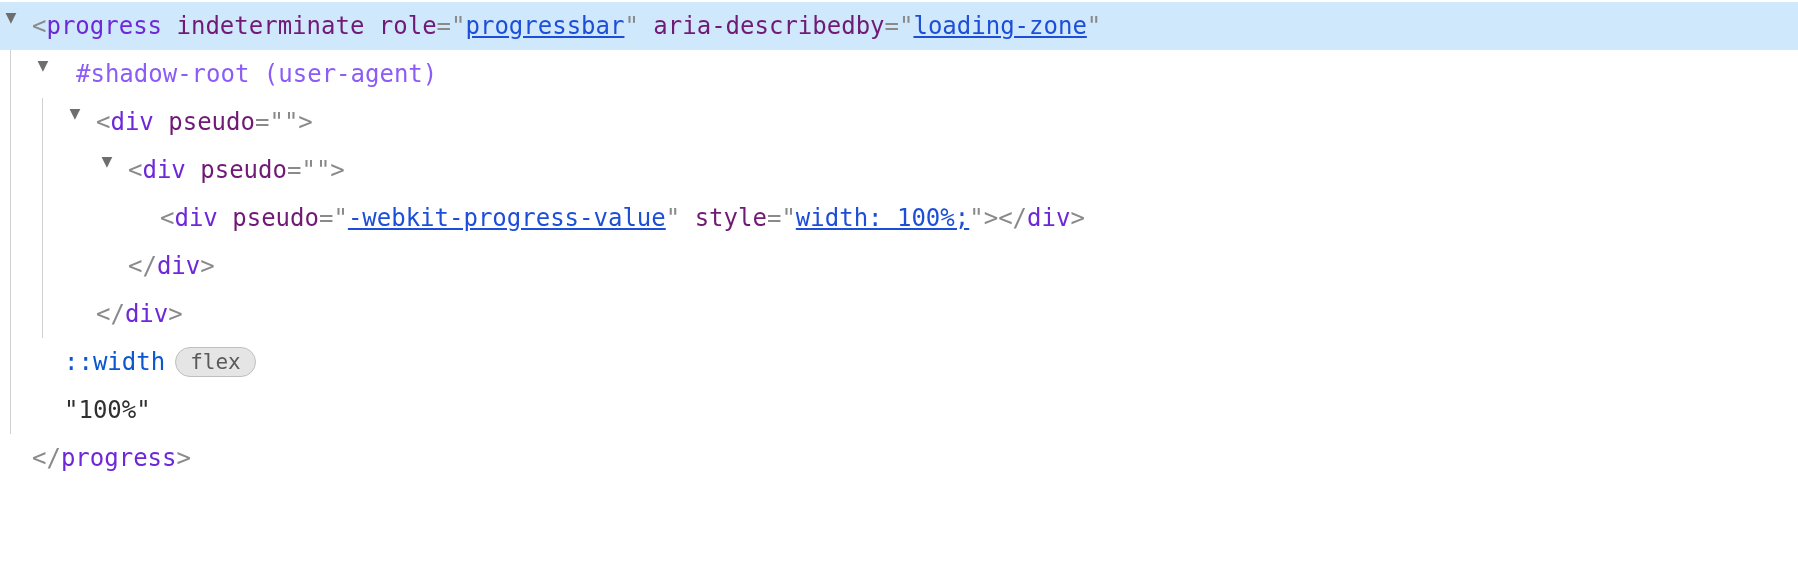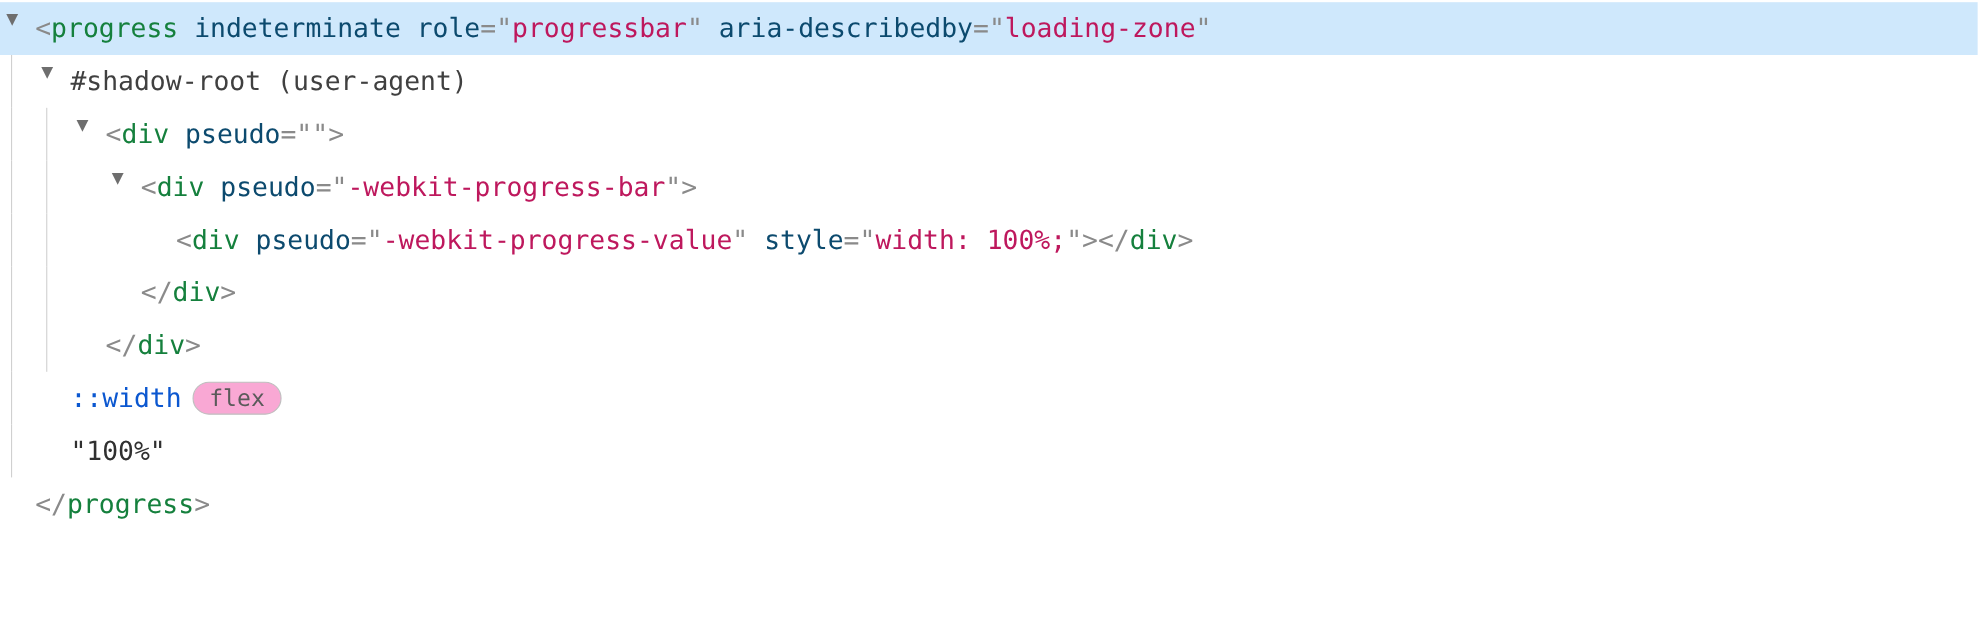--- a/index.html
+++ b/index.html
@@ -31,38 +31,38 @@
     .arrow.empty { visibility: hidden; }
     .vline {
       position: absolute;
       left: 10px;
       top: 0;
       bottom: 0;
       border-left: 1px solid #d0d0d0;
     }
     
     .punc   { color: #8a8a8a; }
-    .tag    { color: #15803d; }  
-    .attr   { color: #0c4a6e; }  
+    .tag    { color: #6d28d9; }  
+    .attr   { color: #701a75; }  
     .eq     { color: #8a8a8a; }
     .quote  { color: #8a8a8a; }
-    .val    { color: #be185d; }  
-    .shadow { color: #404040; }
+    .val    { color: #1d4ed8; text-decoration: underline; }  
+    .shadow { color: #8b5cf6; margin-left: 12px; }
     .pseudo { color: #0b57d0; }
     .textq  { color: #303030; }
     .badge {
       display: inline-flex;
       align-items: center;
       justify-content: center;
       height: 30px;
       padding: 0 14px;
       margin-left: 10px;
       border: 1px solid #bfbfbf;
       border-radius: 999px;
-      background: #f9a8d4;
+      background: #e5e5e5;
       color: #5a5a5a;
       font-size: 21px;
     }
     
     .col { display: inline-block; width: 32px; height: 48px; position: relative; }
   </style>
 </head>
 <body>
 
 <div class="tree">
@@ -83,21 +83,21 @@
     <span class="col"><span class="vline"></span></span>
     <span class="col"><span class="arrow">▼</span></span>
     <span class="punc">&lt;</span><span class="tag">div</span><span> </span><span class="attr">pseudo</span><span class="eq">=</span><span class="quote">"</span><span class="quote">"</span><span class="punc">&gt;</span>
   </div>
 
   <div class="line">
     <span class="col"><span class="vline"></span></span>
     <span class="col"><span class="vline"></span></span>
     <span class="col"></span>
     <span class="col"><span class="arrow">▼</span></span>
-    <span class="punc">&lt;</span><span class="tag">div</span><span> </span><span class="attr">pseudo</span><span class="eq">=</span><span class="quote">"</span><span class="val">-webkit-progress-bar</span><span class="quote">"</span><span class="punc">&gt;</span>
+    <span class="punc">&lt;</span><span class="tag">div</span><span> </span><span class="attr">pseudo</span><span class="eq">=</span><span class="quote">"</span><span class="quote">"</span><span class="punc">&gt;</span>
   </div>
 
   <div class="line">
     <span class="col"><span class="vline"></span></span>
     <span class="col"><span class="vline"></span></span>
     <span class="col"></span>
     <span class="col"></span>
     <span class="col"><span class="arrow empty">▼</span></span>
     <span class="punc">&lt;</span><span class="tag">div</span><span> </span><span class="attr">pseudo</span><span class="eq">=</span><span class="quote">"</span><span class="val">-webkit-progress-value</span><span class="quote">"</span><span> </span><span class="attr">style</span><span class="eq">=</span><span class="quote">"</span><span class="val">width: 100%;</span><span class="quote">"</span><span class="punc">&gt;</span><span class="punc">&lt;</span><span class="punc">/</span><span class="tag">div</span><span class="punc">&gt;</span>
   </div>

